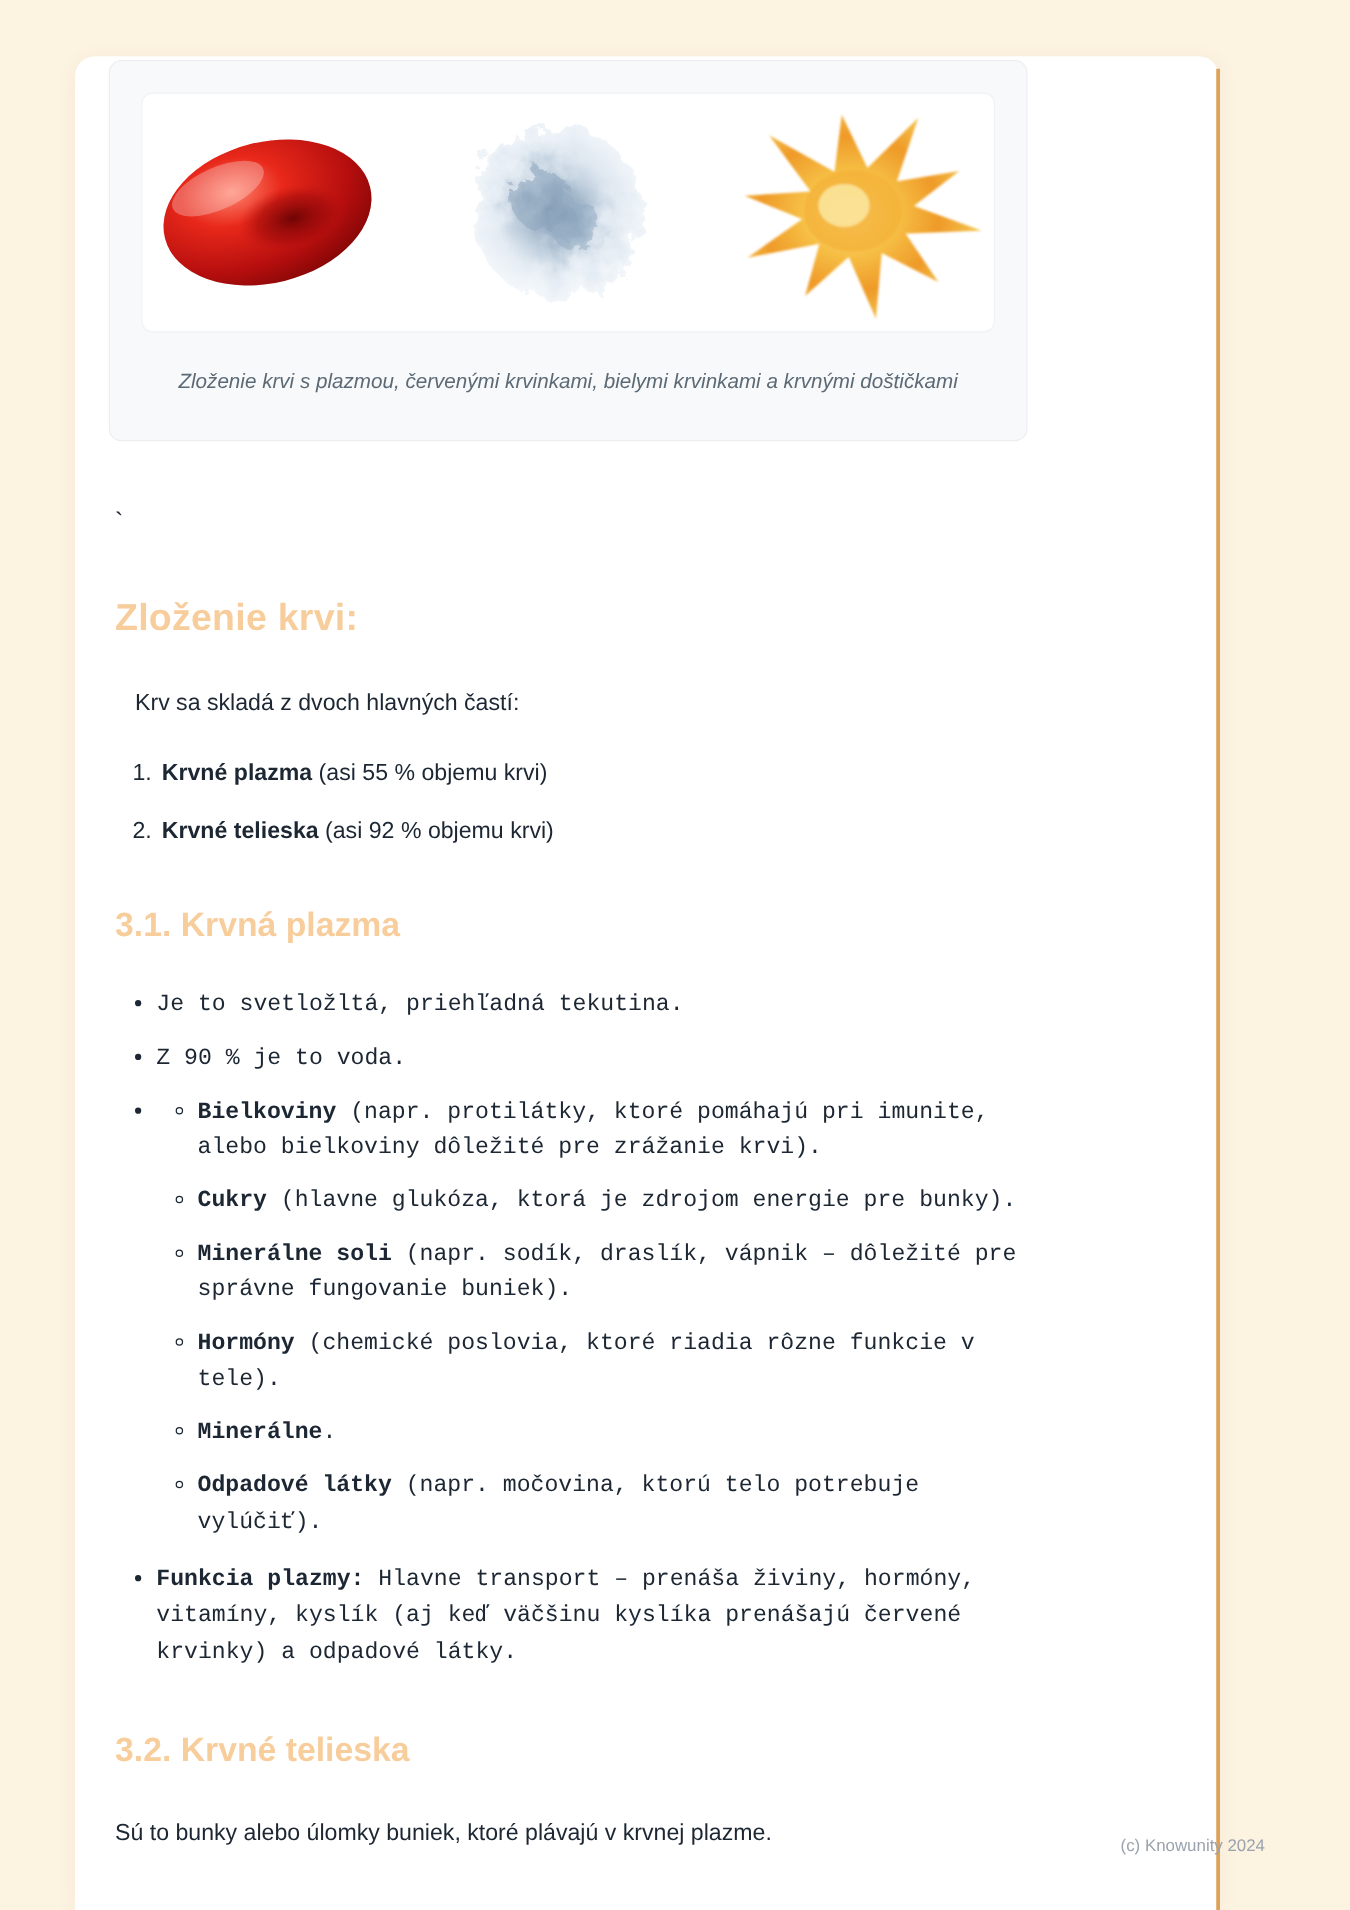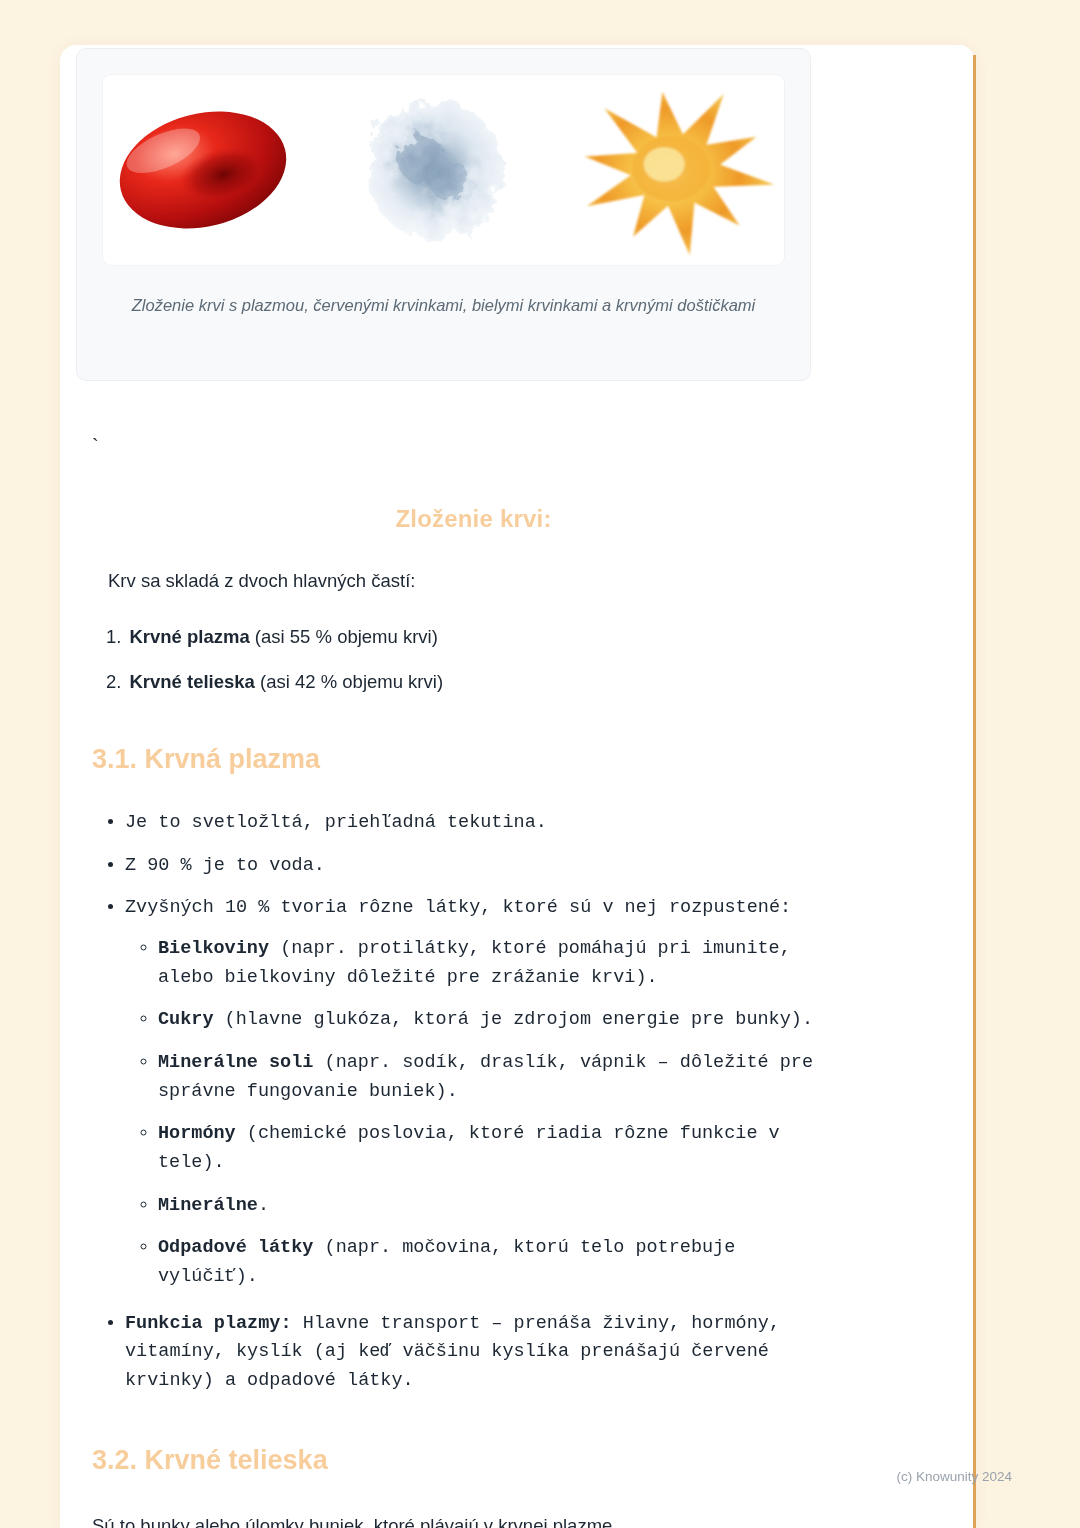--- a/index.html
+++ b/index.html
@@ -22,26 +22,26 @@
     overflow: hidden;
   }
   .edge-line {
     position: absolute;
     left: 973px; top: 55px;
     width: 3px; height: 1473px;
     background: var(--edge-line, #dda158);
   }
   
   .figure-panel {
-    margin: 3px 0 0 16px;
+    margin: 3px 0 0 27px;
     width: 735px;
     background: var(--panel-bg, #f8f9fb);
     border: 1px solid #edeef2;
     border-radius: 10px;
-    padding: 26px 26px 60px;
+    padding: 26px 26px 32px;
   }
   .figure-image {
     background: #ffffff;
     border-radius: 8px;
     box-shadow: 0 0 0 1px #f1f2f5;
     height: 190px;
     display: flex;
     align-items: center;
     justify-content: space-between;
     padding: 0 6px;
@@ -59,25 +59,24 @@
   
   .content {
     width: 795px;
     padding-left: 32px;
     font-size: 18.5px;
     line-height: 1.55;
   }
   .stray { margin-top: 50px; font-size: 20px; }
   h2.main-heading {
     margin: 38px 0 16px;
-    font-size: 24px;
+    font-size: 30px;
     font-weight: 700;
     letter-spacing: .2px;
     color: var(--accent-heading, #f8cd9c);
-    text-align: center;
   }
   h3.sub-heading {
     margin: 42px 0 0;
     font-size: 27px;
     font-weight: 700;
     color: var(--accent-heading, #f8cd9c);
   }
   h3.sub-heading.second { margin-top: 44px; }
   p.body-par { margin: 30px 0 0; }
   p.intro { margin: 30px 16px 0; }
@@ -196,31 +195,30 @@
 
     <h2 class="main-heading">Zloženie krvi:</h2>
 
     <p class="intro">Krv sa skladá z dvoch hlavných častí:</p>
 
     <ol class="main-list">
       <li>
         <span class="num">1.</span><b>Krvné plazma</b><span> (asi 55 % objemu krvi)</span>
       </li>
       <li>
-        <span class="num">2.</span><b>Krvné telieska</b><span> (asi 42 % objemu krvi)</span>
+        <span class="num">2.</span><b>Krvné telieska</b><span> (asi 92 % objemu krvi)</span>
       </li>
     </ol>
 
     <h3 class="sub-heading">3.1. Krvná plazma</h3>
 
     <ul class="bullets">
       <li><span>Je to svetložltá, priehľadná tekutina.</span></li>
       <li><span>Z 90 % je to voda.</span></li>
       <li class="has-sub">
-        <span>Zvyšných 10 % tvoria rôzne látky, ktoré sú v nej rozpustené:</span>
         <ul class="sub-bullets">
           <li><b>Bielkoviny</b><span> (napr. protilátky, ktoré pomáhajú pri imunite, alebo bielkoviny dôležité pre zrážanie krvi).</span></li>
           <li><b>Cukry</b><span> (hlavne glukóza, ktorá je zdrojom energie pre bunky).</span></li>
           <li><b>Minerálne soli</b><span> (napr. sodík, draslík, vápnik – dôležité pre správne fungovanie buniek).</span></li>
           <li><b>Hormóny</b><span> (chemické poslovia, ktoré riadia rôzne funkcie v tele).</span></li>
           <li><b>Minerálne</b><span>.</span></li>
           <li><b>Odpadové látky</b><span> (napr. močovina, ktorú telo potrebuje vylúčiť).</span></li>
         </ul>
       </li>
       <li class="funkcia"><b>Funkcia plazmy:</b><span> Hlavne transport – prenáša živiny, hormóny, vitamíny, kyslík (aj keď väčšinu kyslíka prenášajú červené krvinky) a odpadové látky.</span></li>

